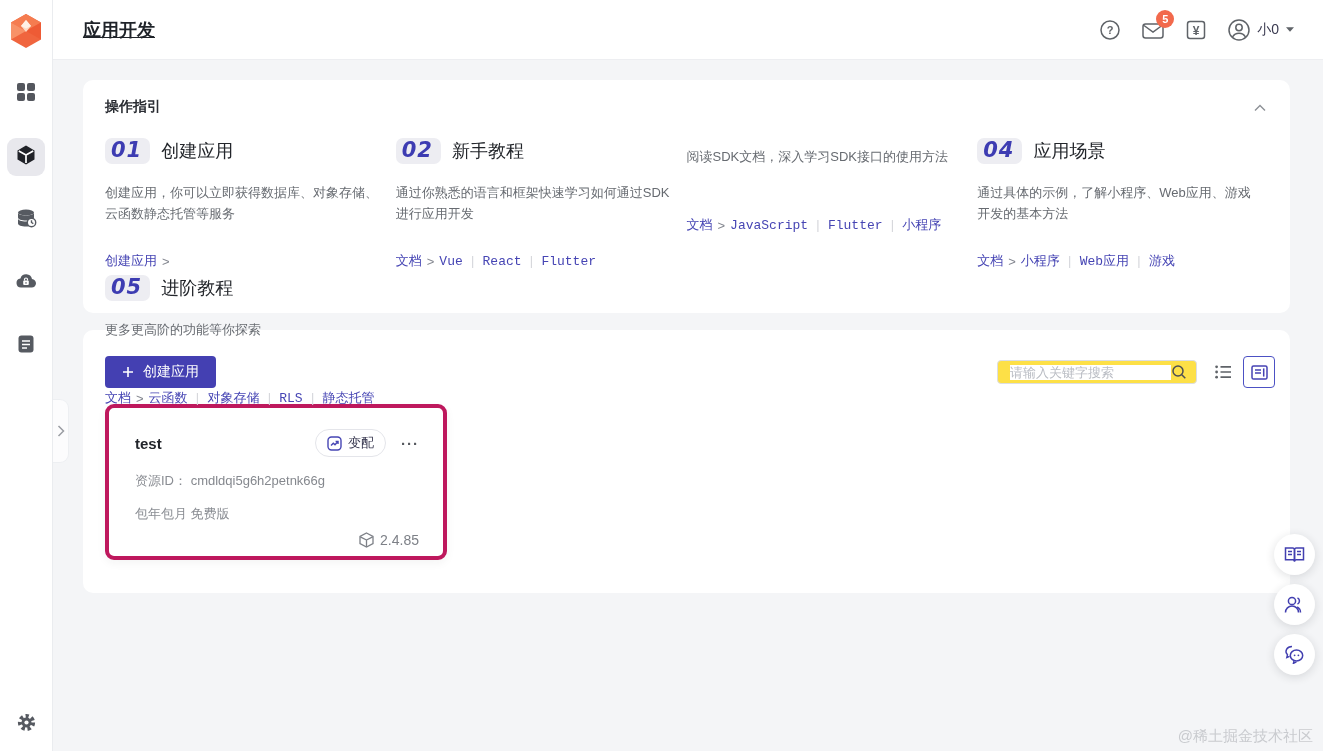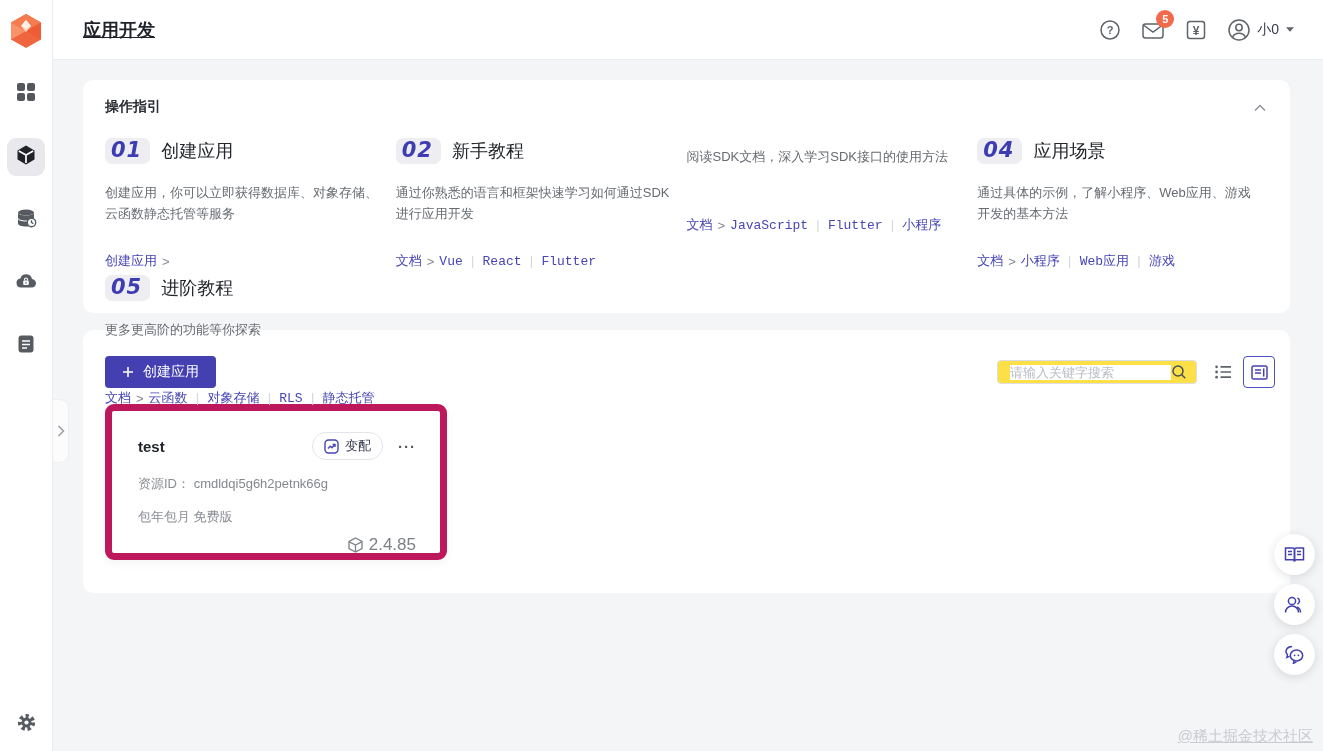--- a/index.html
+++ b/index.html
@@ -82,44 +82,44 @@
   }
   .search-box input { border:none; outline:none; flex:1; min-width:0; font-size:13px; color:#333; font-family:inherit; }
   .search-box input::placeholder { color:#b9bcc3; }
   .search-btn { color:#4b4e54; display:flex; cursor:pointer; }
   .view-toggles { display:flex; gap:4px; margin-left:10px; }
   .toggle-btn { width:32px; height:32px; border-radius:4px; border:1px solid transparent; background:transparent;
     display:flex; align-items:center; justify-content:center; color:#5f6368; cursor:pointer; }
   .toggle-btn.active { border-color:#4c51c4; color:#4541b4; background:#fff; }
 
   .app-tile {
-    width:342px; height:156px; margin-top:16px; border:7px solid #be185d; border-radius:9px;
+    width:342px; height:156px; margin-top:16px; border:4px solid #be185d; border-radius:9px;
     box-shadow:0 3px 10px rgba(30,34,40,.05); padding:21px 24px 0 26px; cursor:pointer; background:#fff;
   }
   .tile-head { display:flex; align-items:center; }
   .tile-name { font-size:15px; font-weight:700; color:#22252b; }
   .badge-pill {
     margin-left:auto; display:flex; align-items:center; gap:6px; border:1px solid #e4e5ea;
     border-radius:999px; padding:4px 11px; font-size:13px; color:#36364e; background:#fff; cursor:pointer;
   }
   .badge-pill .pill-icon { color:#4645b4; display:flex; }
   .more-btn { margin-left:15px; color:#55585e; font-size:15px; font-weight:700; letter-spacing:1px; cursor:pointer; background:none; border:none; line-height:1; }
   .tile-row { margin-top:15px; font-size:13px; color:#8a8d93; }
   .tile-row .rid-value { color:#85888e; }
-  .tile-footer { margin-top:9px; display:flex; align-items:center; justify-content:flex-end; gap:6px; color:#7d8087; font-size:17px; }
+  .tile-footer { margin-top:9px; display:flex; align-items:center; justify-content:flex-end; gap:6px; color:#7d8087; font-size:14px; }
 
   
   .fab {
     position:absolute; right:8px; width:41px; height:41px; border-radius:50%; background:#fff;
     box-shadow:0 2px 10px rgba(31,35,41,.14); display:flex; align-items:center; justify-content:center;
     color:#423fb0; cursor:pointer; z-index:20;
   }
   .fab-docs { top:534px; } .fab-community { top:584px; } .fab-support { top:634px; }
 
-  .watermark { position:absolute; right:10px; bottom:5px; font-size:15px; color:#c9cbcf; z-index:1;text-decoration:underline; }
+  .watermark { position:absolute; right:10px; bottom:5px; font-size:15px; color:#c9cbcf; z-index:1; }
 </style>
 </head>
 <body>
 
 <div class="layout">
 
   <aside class="sidebar">
     <div class="logo">
       <svg width="34" height="36" viewBox="0 0 34 36">
         <polygon points="17,1 32,9.5 32,26.5 17,35 2,26.5 2,9.5" fill="#f0653e"></polygon>

